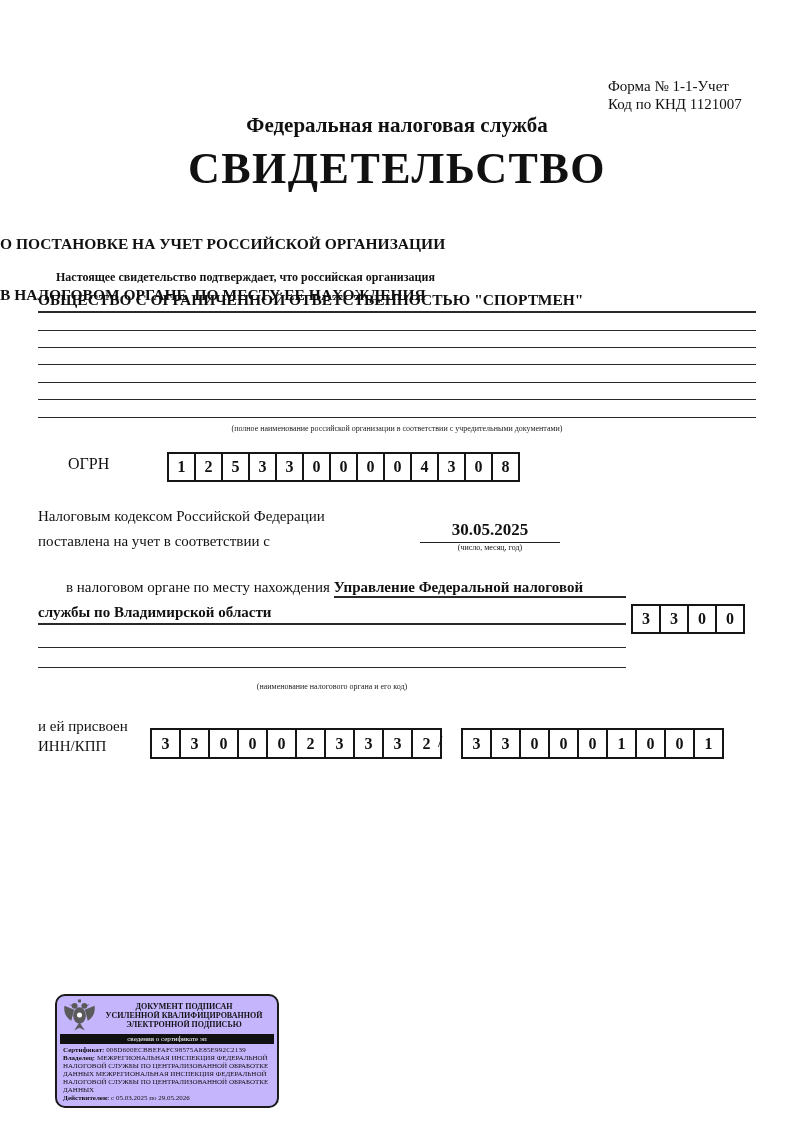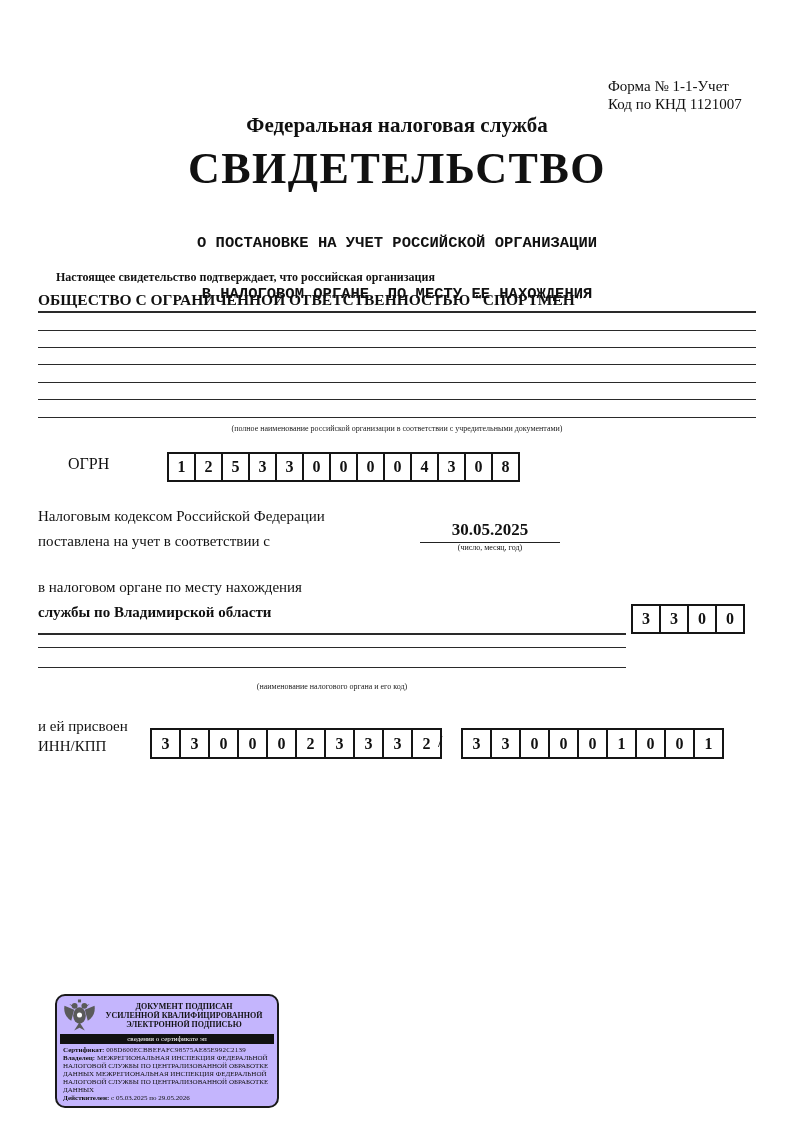--- a/index.html
+++ b/index.html
@@ -9,21 +9,21 @@
     background:#ffffff;
     font-family:"Liberation Serif","DejaVu Serif",serif;
     color:#111;
     overflow:hidden;
   }
   
   .form-ref { position:absolute; top:33px; left:608px; font-size:15px; line-height:18px;margin-top:44px; }
   
   .agency { position:absolute; top:113px; left:0; width:100%; text-align:center; font-weight:700; font-size:21px; }
   .doc-title { position:absolute; top:143px; left:0; width:100%; text-align:center; font-weight:700; font-size:44px; letter-spacing:1.5px; }
-  .subtitle { position:absolute; top:201px; left:0; width:100%; text-align:center; font-weight:700; font-size:15.5px; line-height:17px; white-space:pre-wrap;font-family:Liberation Mono, monospace; }
+  .subtitle { position:absolute; top:201px; left:0; width:100%; font-weight:700; font-size:15.5px; line-height:17px; white-space:pre-wrap; }
   
   .intro { position:absolute; top:270px; left:56px; font-size:12px;font-weight:bold; }
   .org-line { position:absolute; top:291px; left:38px; width:718px; border-bottom:2px solid #2a2a2a; font-weight:700; font-size:15.5px; padding-bottom:2px; }
   .ruled { position:absolute; left:38px; width:718px; height:0; border-bottom:1.5px solid #2a2a2a; }
   .caption { position:absolute; text-align:center; font-size:8px; color:#1c1c1c; }
   .name-caption { top:424px; left:38px; width:718px; }
   
   .boxes { position:absolute; display:flex; }
   .digit-cell { width:25px; height:26px; border:2px solid #151515; margin-left:-2px;
                 display:flex; align-items:center; justify-content:center;
@@ -32,24 +32,24 @@
   .boxes-inn .digit-cell, .boxes-kpp .digit-cell { width:27px; height:27px; }
   .boxes-code .digit-cell { width:26px; height:26px; }
   .ogrn-label { position:absolute; top:455px; left:68px; font-size:16px; }
   
   .registered { position:absolute; top:504px; left:38px; font-size:15px; line-height:25px; }
   .date-field { position:absolute; top:520px; left:420px; width:140px; text-align:center; }
   .date-value { font-weight:700; font-size:17px; border-bottom:1.5px solid #222; padding-bottom:2px; }
   .date-caption { font-size:8px; margin-top:0; }
   
   .auth-line1 { position:absolute; top:579px; left:38px; width:588px; display:flex; font-size:15px; }
-  .auth-plain { white-space:pre; }
+  .auth-plain { white-space:pre;margin-left:28px; }
   .auth-value { font-weight:700; border-bottom:2px solid #2a2a2a; }
   .auth-line1 .auth-value { flex:1; }
-  .auth-line2 { position:absolute; top:604px; left:38px; width:588px; font-size:15px; padding-bottom:12px; }
+  .auth-line2 { position:absolute; top:604px; left:38px; width:588px; font-size:15px; padding-bottom:2px; }
   .auth-ruled { position:absolute; left:38px; width:588px; height:0; border-bottom:1.5px solid #2a2a2a; }
   .auth-caption { top:682px; left:38px; width:588px; }
   
   .assigned { position:absolute; top:716px; left:38px; font-size:15px; line-height:20px; }
   .inn-kpp-sep { position:absolute; top:733px; left:438px; font-size:16px; }
   
   .stamp { position:absolute; left:55px; top:994px; width:224px; height:114px;
            border:2px solid #1a1a1a; border-radius:10px; background:#c4b5fd; box-sizing:border-box; }
   .stamp-head { display:flex; align-items:center; padding:3px 6px 0 5px; }
   .emblem { width:35px; height:33px; flex:none; }
@@ -110,20 +110,21 @@
     <div>поставлена на учет в соответствии с</div>
   </div>
 
   <div class="date-field">
     <div class="date-value">30.05.2025</div>
     <div class="date-caption">(число, месяц, год)</div>
   </div>
 
   <div class="auth-line1">
     <span class="auth-plain">в налоговом органе по месту нахождения </span>
+    <span class="auth-value">Управление Федеральной налоговой</span>
   </div>
   <div class="auth-line2 auth-value">службы по Владимирской области</div>
 
   <div class="boxes boxes-code" style="top:604px; left:631px;">
       <div class="digit-cell">3</div>
       <div class="digit-cell">3</div>
       <div class="digit-cell">0</div>
       <div class="digit-cell">0</div>
     </div>
 

